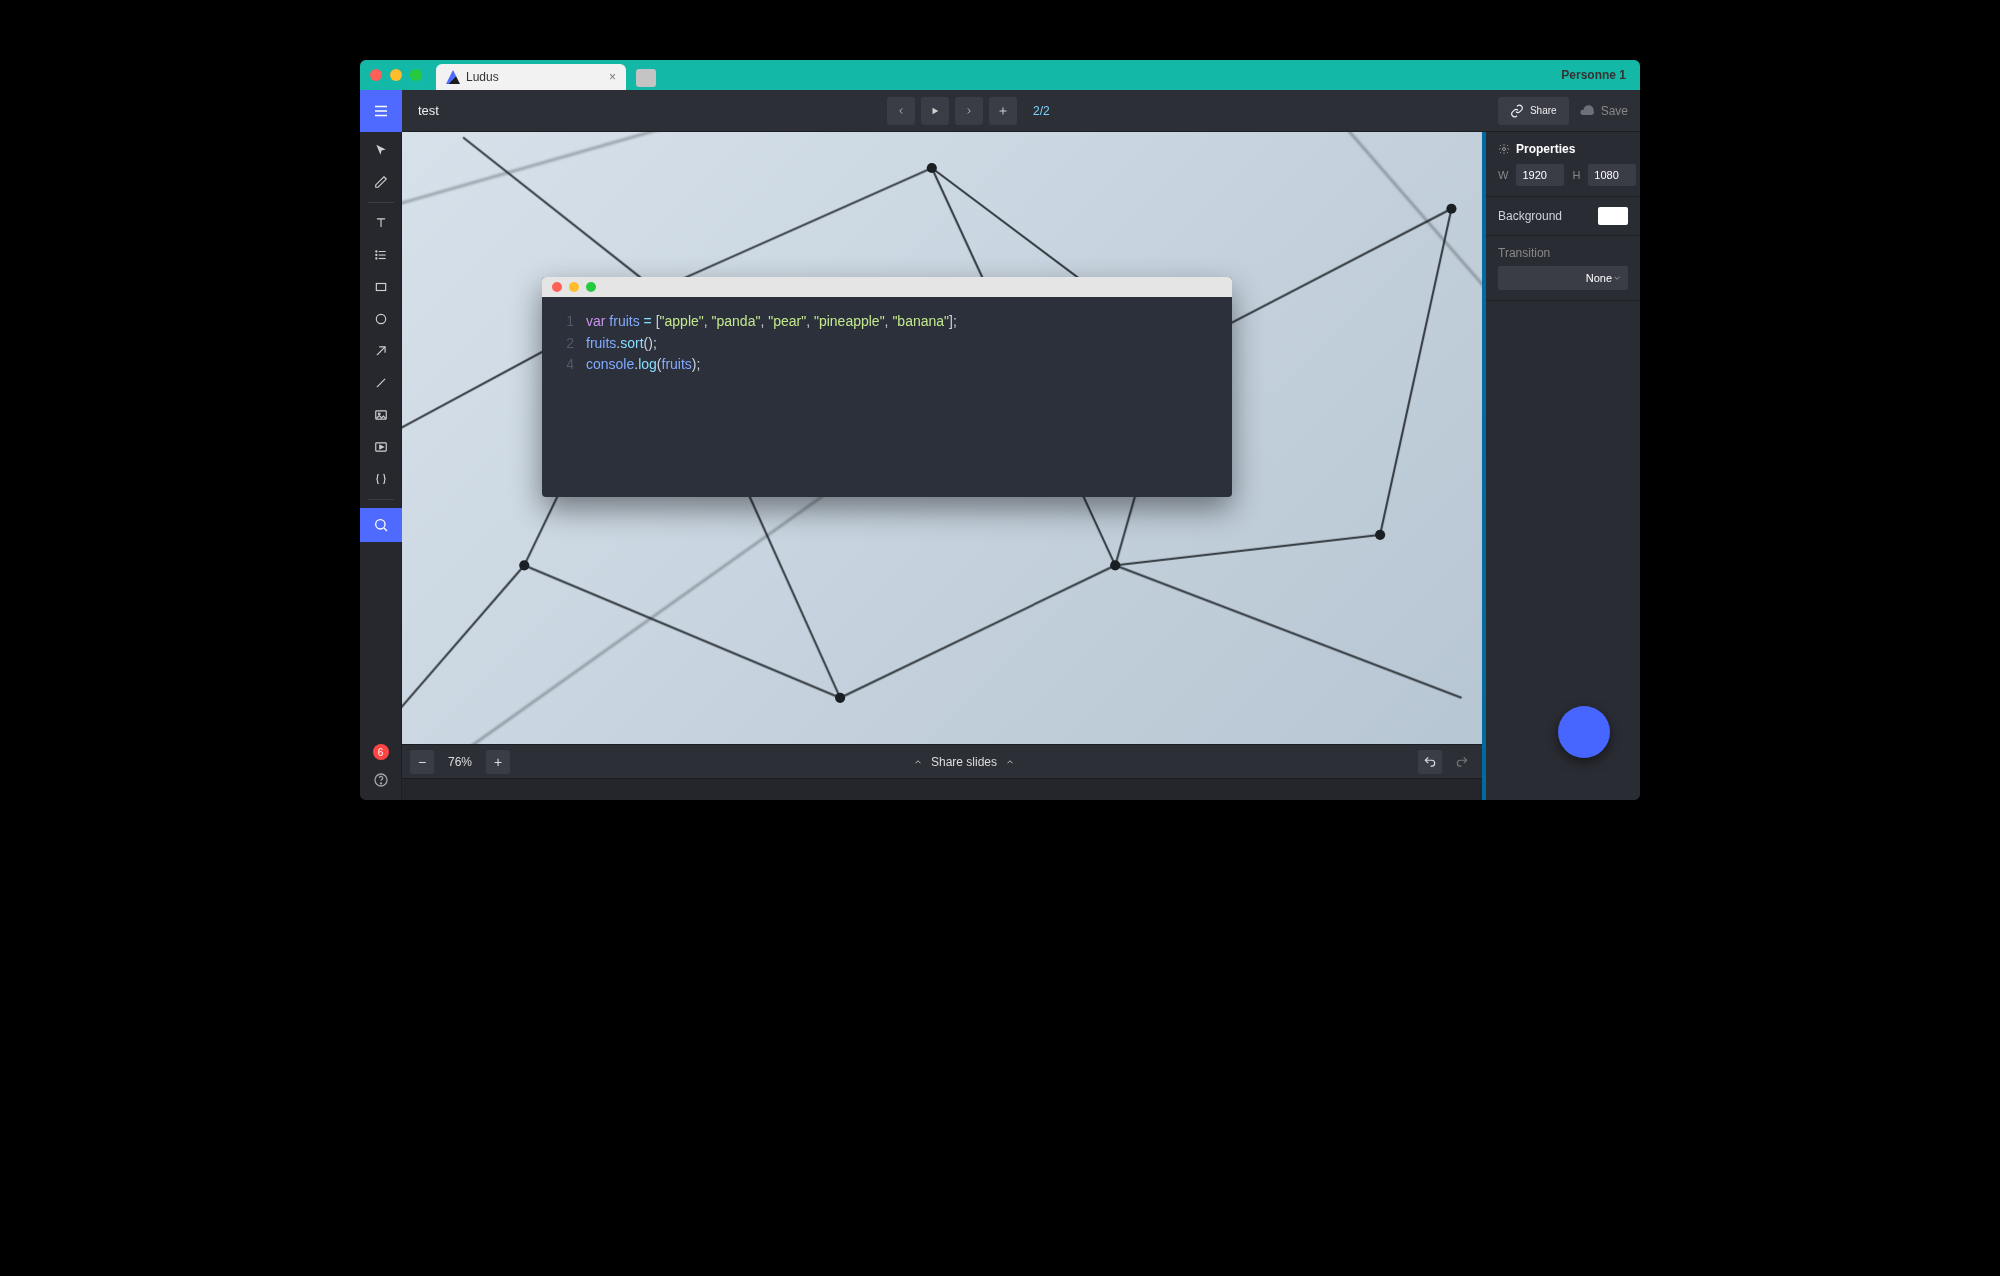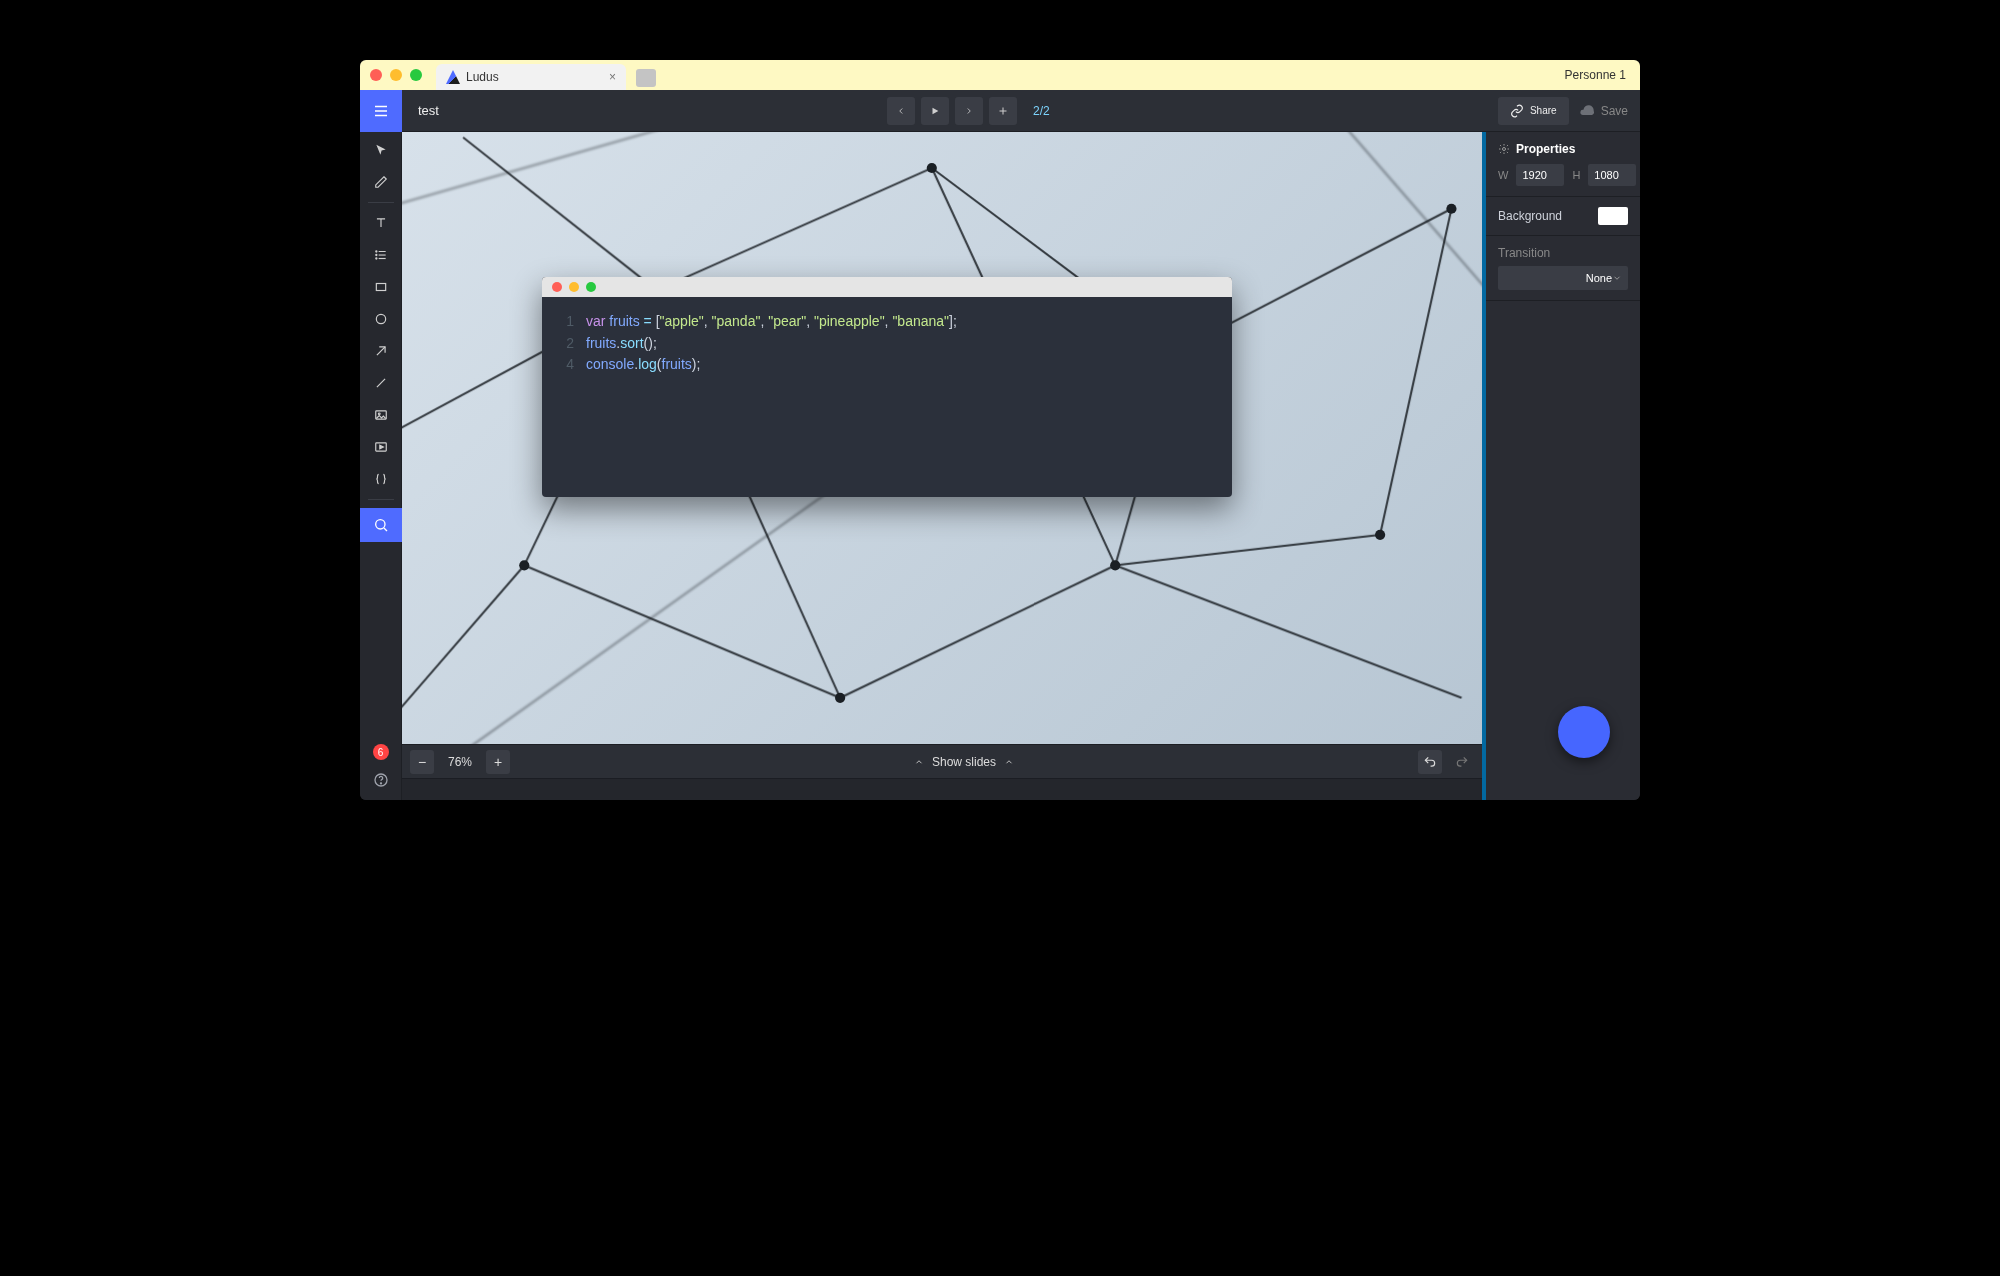--- a/index.html
+++ b/index.html
@@ -14,21 +14,21 @@
     overflow: hidden;
     box-shadow: 0 10px 40px rgba(0,0,0,.6);
     display: flex;
     flex-direction: column;
     position: relative;
   }
 
   
   .chrome-bar {
     height: 30px;
-    background: #fef9c3;
+    background: #14b8a6;
     display: flex;
     align-items: center;
     padding: 0 10px;
     position: relative;
   }
   .traffic { display: flex; gap: 8px; margin-right: 14px; }
   .traffic span { width: 12px; height: 12px; border-radius: 50%; display: block; }
   .tl-close { background: #ff5f56; }
   .tl-min   { background: #ffbd2e; }
   .tl-max   { background: #27c93f; }
@@ -58,20 +58,21 @@
     border-radius: 3px;
     margin-left: 10px;
     align-self: flex-end;
     margin-bottom: 3px;
   }
   .chrome-user {
     margin-left: auto;
     font-size: 12px;
     color: #333;
     padding: 0 4px;
+    font-weight: bold;
   }
 
   
   .app-header {
     height: 42px;
     background: #2c2f36;
     display: flex;
     align-items: center;
     color: #ddd;
     border-bottom: 1px solid #1d1f24;
@@ -475,21 +476,21 @@
 
       <div class="canvas-footer">
         <div class="zoom-btn">−</div>
         <div class="zoom-val">76%</div>
         <div class="zoom-btn">+</div>
 
         <div class="show-slides">
           <svg width="10" height="10" viewBox="0 0 24 24" fill="none" stroke="#ddd" stroke-width="2">
               <polyline points="6 15 12 9 18 15"></polyline>
             </svg>
-          <span>Show slides</span>
+          <span>Share slides</span>
           <svg width="10" height="10" viewBox="0 0 24 24" fill="none" stroke="#ddd" stroke-width="2">
               <polyline points="6 15 12 9 18 15"></polyline>
             </svg>
         </div>
 
         <div class="undo-redo">
           <div class="zoom-btn">
             <svg width="14" height="14" viewBox="0 0 24 24" fill="none" stroke="#ddd" stroke-width="2">
                 <path d="M9 14l-5-5 5-5"></path>
                 <path d="M4 9h11a5 5 0 0 1 0 10h-2"></path>

